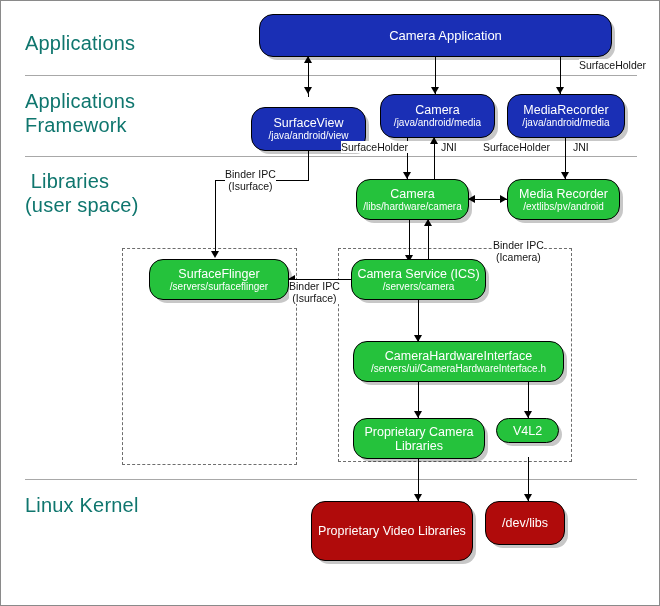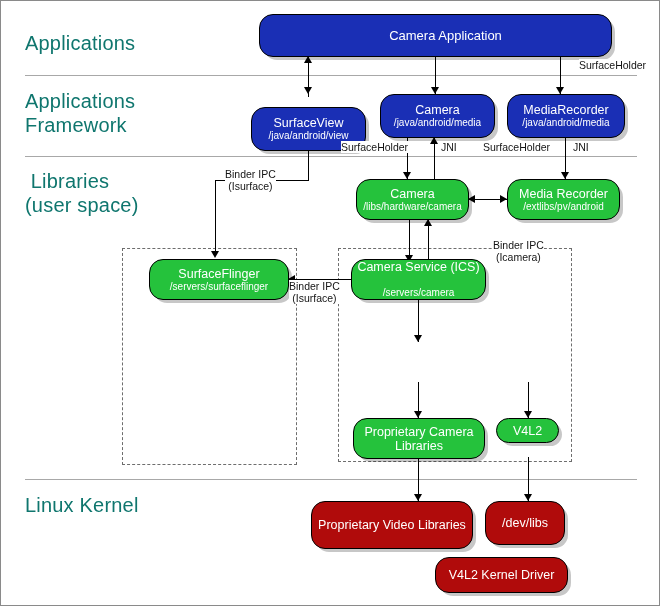--- a/index.html
+++ b/index.html
@@ -192,39 +192,40 @@
   <div class="node green" style="left:506px;top:178px;width:113px;height:41px;">
     <div class="t1">Media Recorder</div>
     <div class="t2">/extlibs/pv/android</div>
   </div>
 
   <div class="node green" style="left:148px;top:258px;width:140px;height:41px;">
     <div class="t1">SurfaceFlinger</div>
     <div class="t2">/servers/surfaceflinger</div>
   </div>
 
-  <div class="node green" style="left:350px;top:258px;width:135px;height:41px;justify-content:space-between;">
+  <div class="node green" style="left:350px;top:258px;width:135px;height:41px;">
     <div class="t1">Camera Service (ICS)</div>
     <div class="t2">/servers/camera</div>
   </div>
 
+  <div class="node green" style="left:352px;top:340px;width:211px;height:41px;">
+    <div class="t1">CameraHardwareInterface</div>
+    <div class="t2">/servers/ui/CameraHardwareInterface.h</div>
+  </div>
 
   <div class="node green wrap" style="left:352px;top:417px;width:132px;height:41px;">
     <div class="t1">Proprietary Camera Libraries</div>
   </div>
 
   <div class="node green" style="left:495px;top:417px;width:63px;height:25px;border-radius:19px;">
     <div class="t1">V4L2</div>
   </div>
 
-  <div class="node red wrap" style="left:310px;top:500px;width:162px;height:48px;">
+  <div class="node red wrap" style="left:310px;top:500px;width:162px;height:60px;">
     <div class="t1">Proprietary Video Libraries</div>
   </div>
 
   <div class="node red" style="left:484px;top:500px;width:80px;height:44px;">
     <div class="t1">/dev/libs</div>
   </div>
 
-  <div class="node red" style="left:434px;top:556px;width:133px;height:36px;">
-    <div class="t1">V4L2 Kernel Driver</div>
-  </div>
 
 </div>
 
 </body></html>

